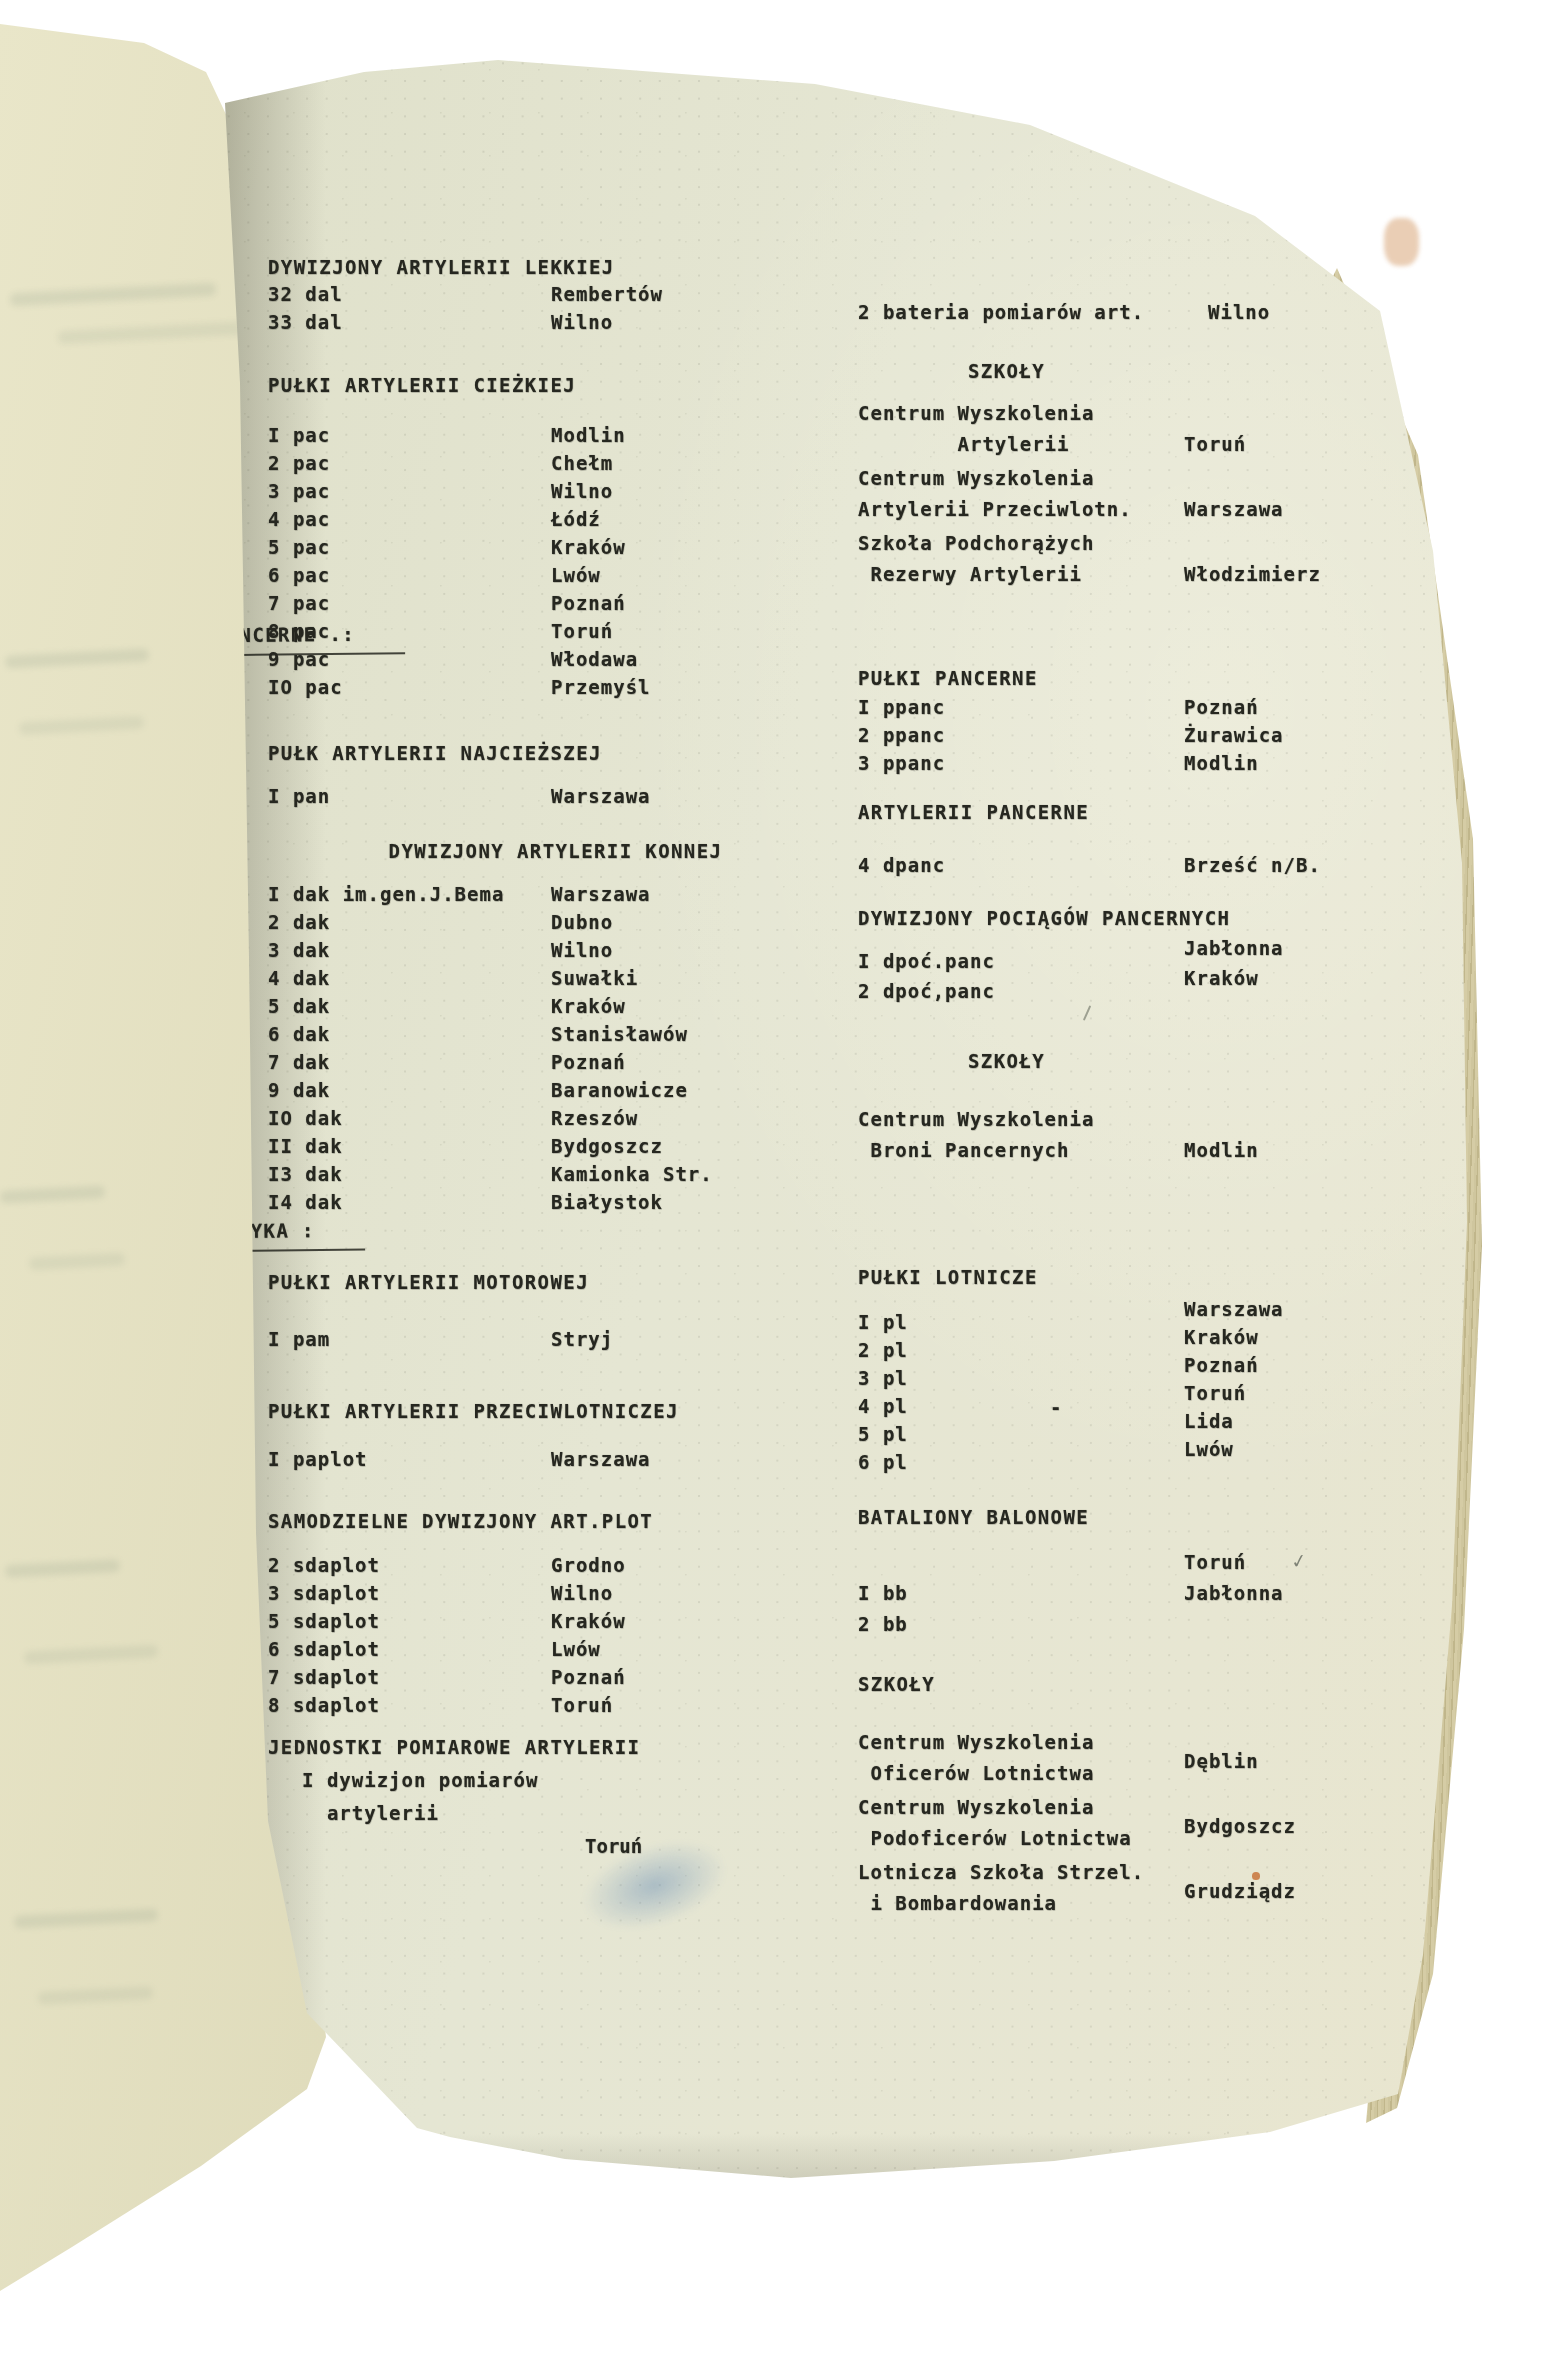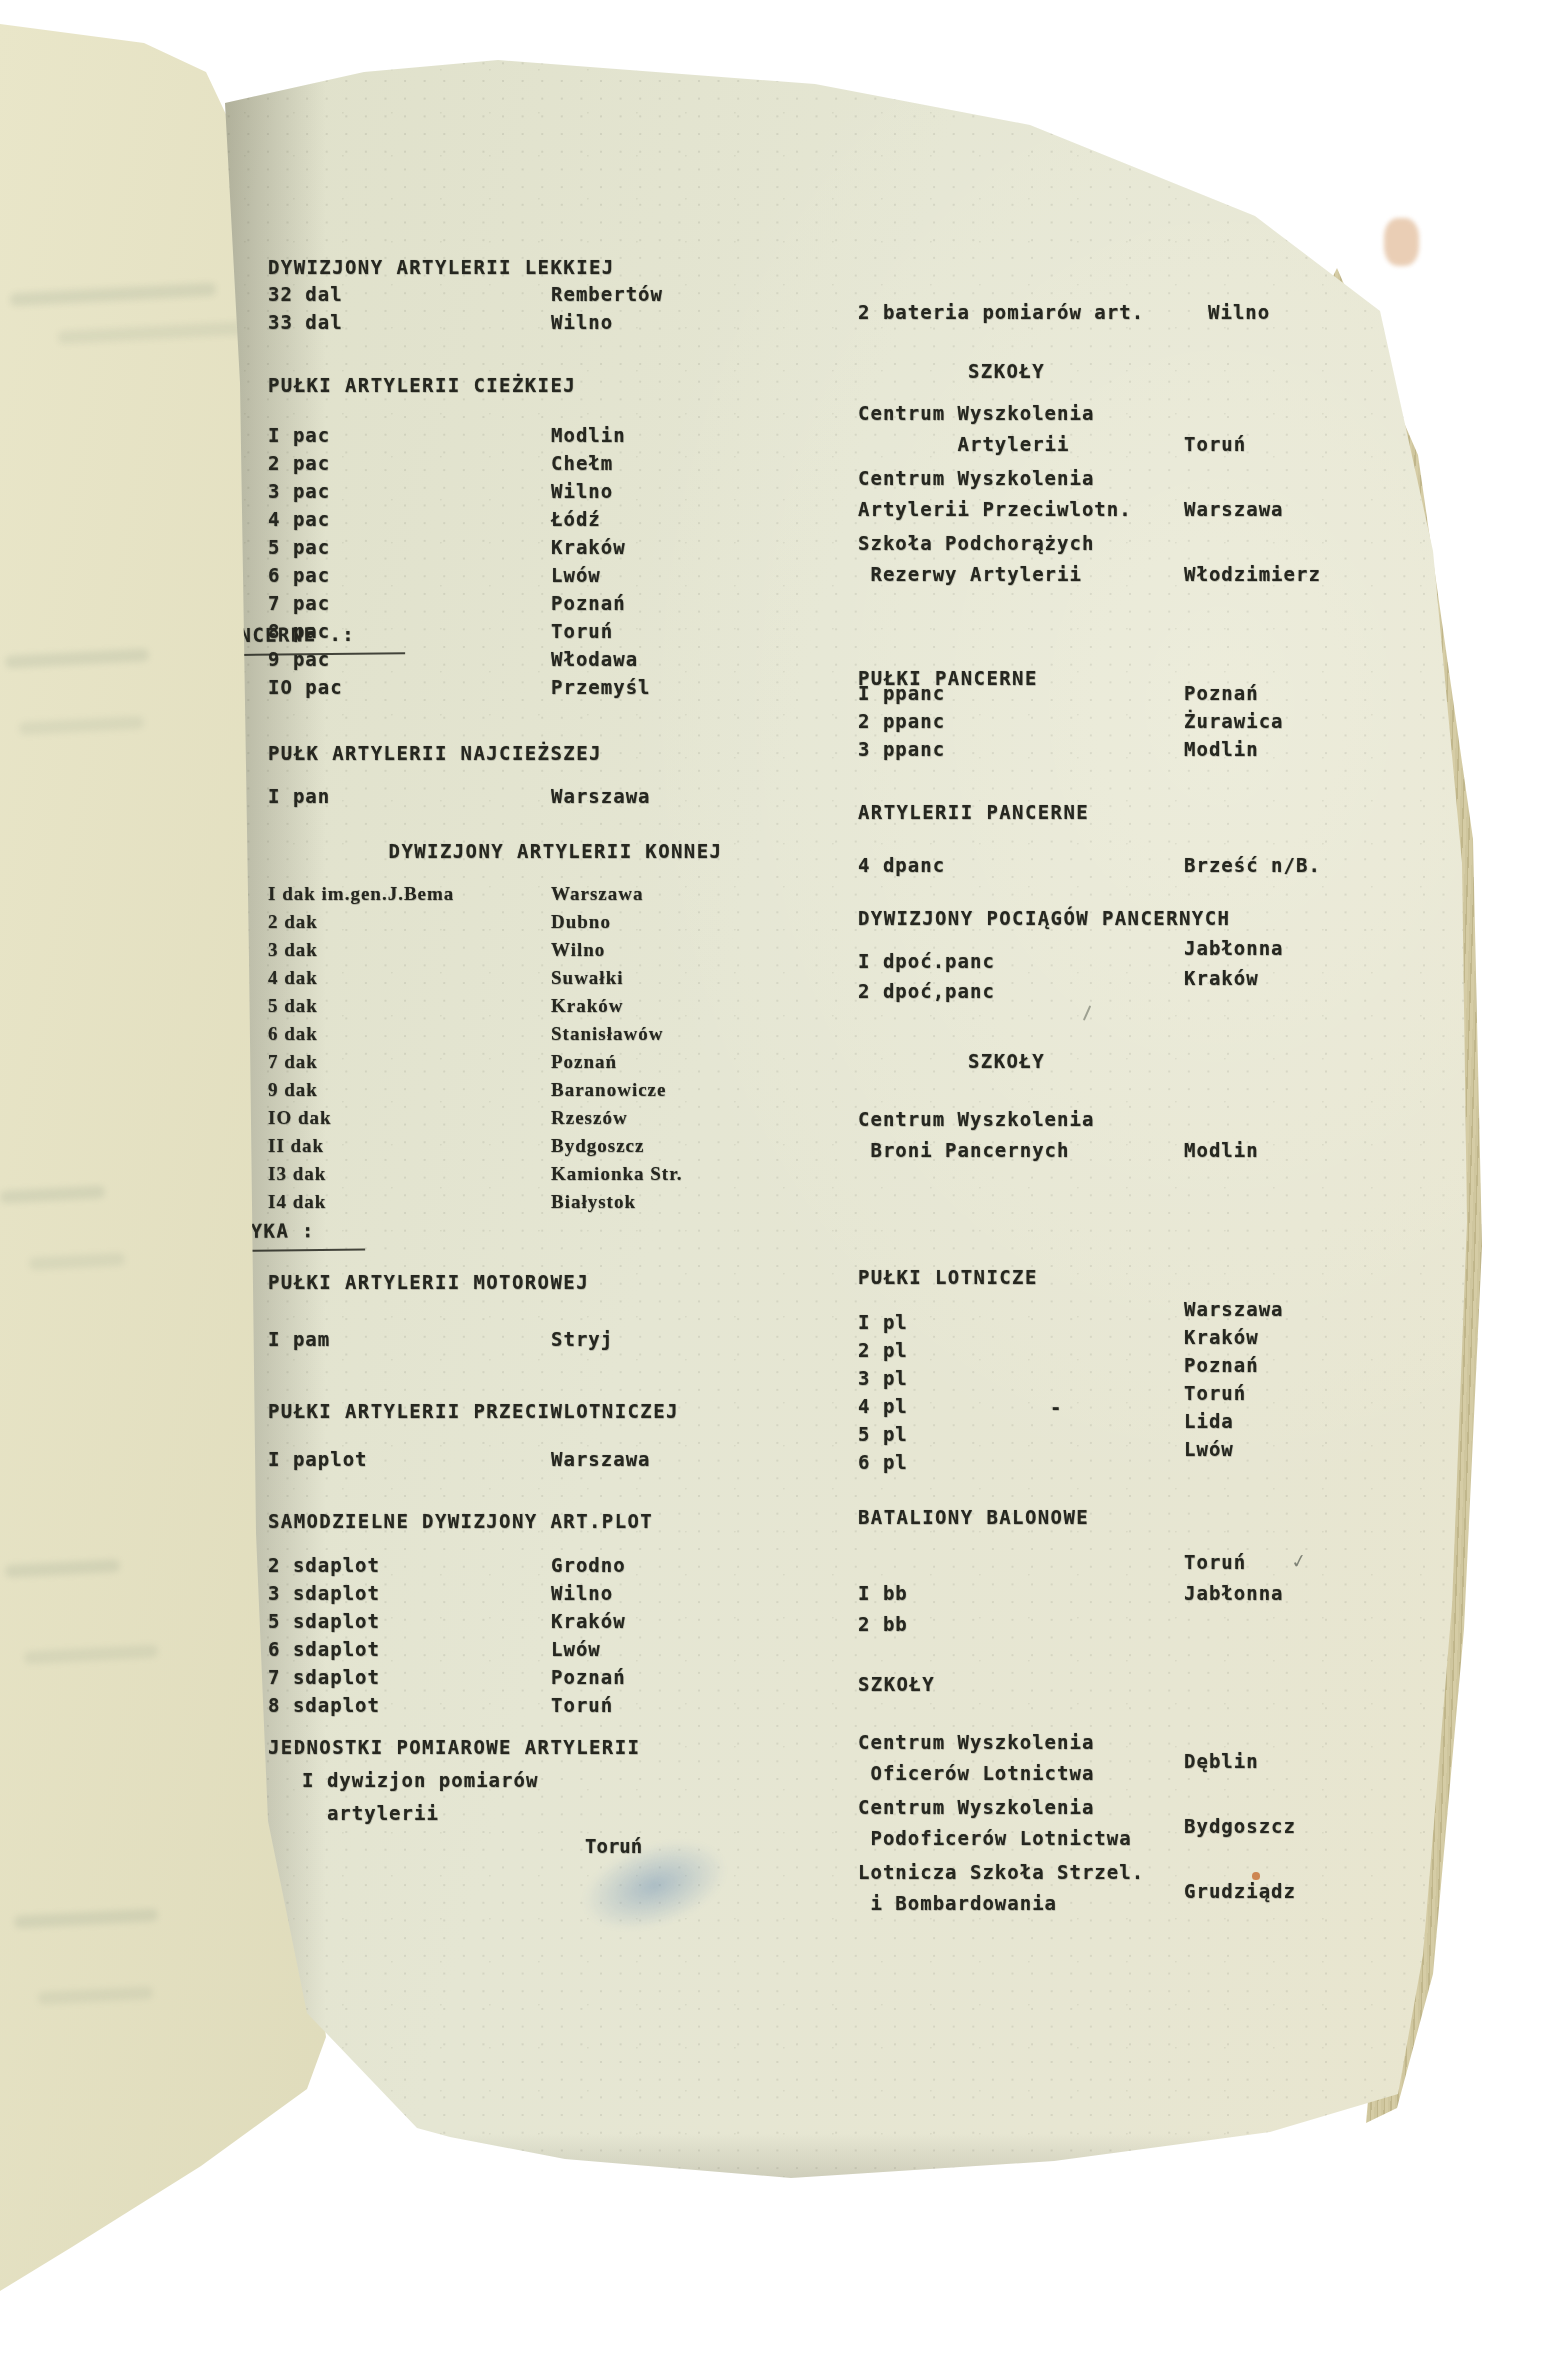--- a/index.html
+++ b/index.html
@@ -189,21 +189,21 @@
 
       <div class="row">
           <span class="u">I pan</span>
           <span class="c">Warszawa</span>
         </div>
         </div>
 
       <div class="sec col-l" style="top:840px;text-align:center;">
         <div class="hdr">DYWIZJONY ARTYLERII KONNEJ</div>
       </div>
-      <div class="sec col-l" style="top:883px;font-family:Liberation Serif, serif;">
+      <div class="sec col-l" style="top:883px;">
 
       <div class="row">
           <span class="u">I dak im.gen.J.Bema</span>
           <span class="c">Warszawa</span>
         </div>
           <div class="row">
           <span class="u">2 dak</span>
           <span class="c">Dubno</span>
         </div>
           <div class="row">
@@ -340,21 +340,21 @@
         </div>
         </div>
 
       <div class="sec col-r" id="sec-bronie" style="top:624px;">
         <div class="rule-title">BRONIE PANCERNE .:</div>
       </div>
 
       <div class="sec col-r" style="top:667px;">
         <div class="hdr">PUŁKI PANCERNE</div>
       </div>
-      <div class="sec col-r" style="top:682px;">
+      <div class="sec col-r" style="top:696px;">
 
       <div class="row">
           <span class="u">I ppanc</span>
           <span class="c">Poznań</span>
         </div>
           <div class="row">
           <span class="u">2 ppanc</span>
           <span class="c">Żurawica</span>
         </div>
           <div class="row">

